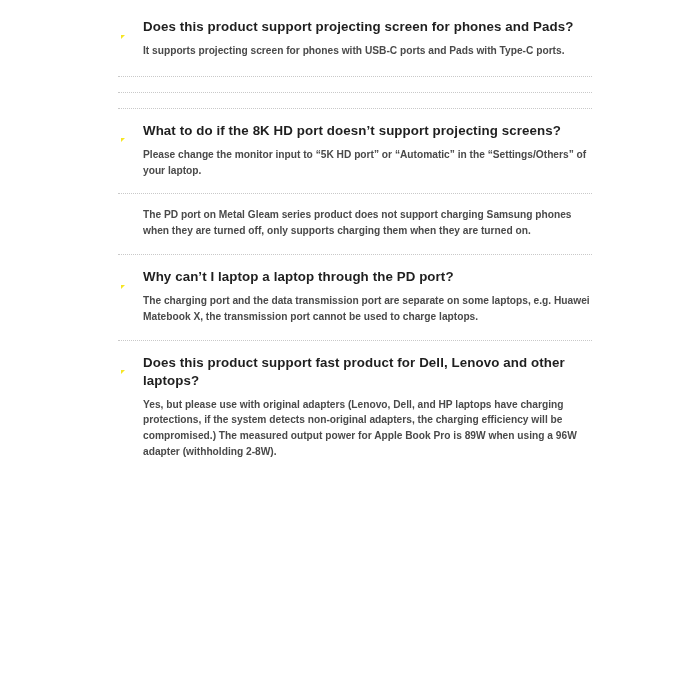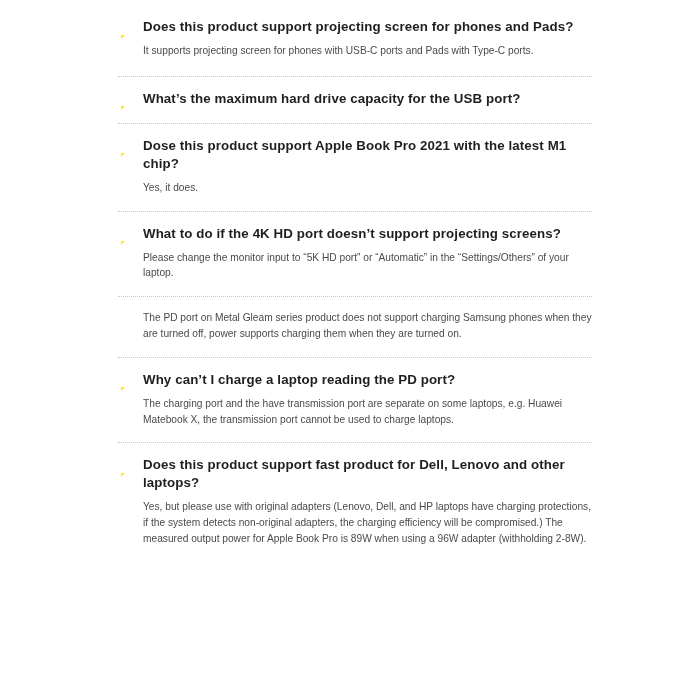--- a/index.html
+++ b/index.html
@@ -56,20 +56,21 @@
     line-height: 1.35;
     color: #1f1f1f;
     letter-spacing: 0.1px;
   }
   .faq-a {
     margin: 7px 0 0 25px;
     font-size: 10.2px;
     line-height: 1.55;
     color: #4a4a4a;
     max-width: 452px;
+    font-weight: bold;
   }
   .divider {
     margin: 14px 0 13px 0;
     height: 1px;
     border-bottom: 1px dotted #c9c9c9;
   }
   .divider.first-gap {
     margin-top: 16px;
   }
 </style>
@@ -83,64 +84,49 @@
       <span class="q-icon">
         <span class="bubble"></span><span class="tail"></span>
       </span>
       <span class="q-text">Does this product support projecting screen for phones and Pads?</span>
     </div>
     <div class="faq-a">It supports projecting screen for phones with USB-C ports and Pads with Type-C ports.</div>
   </div>
   <div class="divider first-gap"></div>
 
   <div class="faq-item">
+  </div>
+  <div class="divider"></div>
+
+  <div class="divider"></div>
+
+  <div class="faq-item">
     <div class="faq-q-row">
       <span class="q-icon">
         <span class="bubble"></span><span class="tail"></span>
       </span>
-      <span class="q-text">What’s the maximum hard drive capacity for the USB port?</span>
+      <span class="q-text">What to do if the 8K HD port doesn’t support projecting screens?</span>
     </div>
+    <div class="faq-a">Please change the monitor input to “5K HD port” or “Automatic” in the “Settings/Others” of your laptop.</div>
+  </div>
+  <div class="divider"></div>
+
+  <div class="faq-item">
+    <div class="faq-a">The PD port on Metal Gleam series product does not support charging Samsung phones when they are turned off, only supports charging them when they are turned on.</div>
   </div>
   <div class="divider"></div>
 
   <div class="faq-item">
     <div class="faq-q-row">
       <span class="q-icon">
         <span class="bubble"></span><span class="tail"></span>
       </span>
-      <span class="q-text">Dose this product support Apple Book Pro 2021 with the latest M1 chip?</span>
+      <span class="q-text">Why can’t I laptop a laptop through the PD port?</span>
     </div>
-    <div class="faq-a">Yes, it does.</div>
-  </div>
-  <div class="divider"></div>
-
-  <div class="faq-item">
-    <div class="faq-q-row">
-      <span class="q-icon">
-        <span class="bubble"></span><span class="tail"></span>
-      </span>
-      <span class="q-text">What to do if the 4K HD port doesn’t support projecting screens?</span>
-    </div>
-    <div class="faq-a">Please change the monitor input to “5K HD port” or “Automatic” in the “Settings/Others” of your laptop.</div>
-  </div>
-  <div class="divider"></div>
-
-  <div class="faq-item">
-    <div class="faq-a">The PD port on Metal Gleam series product does not support charging Samsung phones when they are turned off, power supports charging them when they are turned on.</div>
-  </div>
-  <div class="divider"></div>
-
-  <div class="faq-item">
-    <div class="faq-q-row">
-      <span class="q-icon">
-        <span class="bubble"></span><span class="tail"></span>
-      </span>
-      <span class="q-text">Why can’t I charge a laptop reading the PD port?</span>
-    </div>
-    <div class="faq-a">The charging port and the have transmission port are separate on some laptops, e.g. Huawei Matebook X, the transmission port cannot be used to charge laptops.</div>
+    <div class="faq-a">The charging port and the data transmission port are separate on some laptops, e.g. Huawei Matebook X, the transmission port cannot be used to charge laptops.</div>
   </div>
   <div class="divider"></div>
 
   <div class="faq-item">
     <div class="faq-q-row">
       <span class="q-icon">
         <span class="bubble"></span><span class="tail"></span>
       </span>
       <span class="q-text">Does this product support fast product for Dell, Lenovo and other laptops?</span>
     </div>

